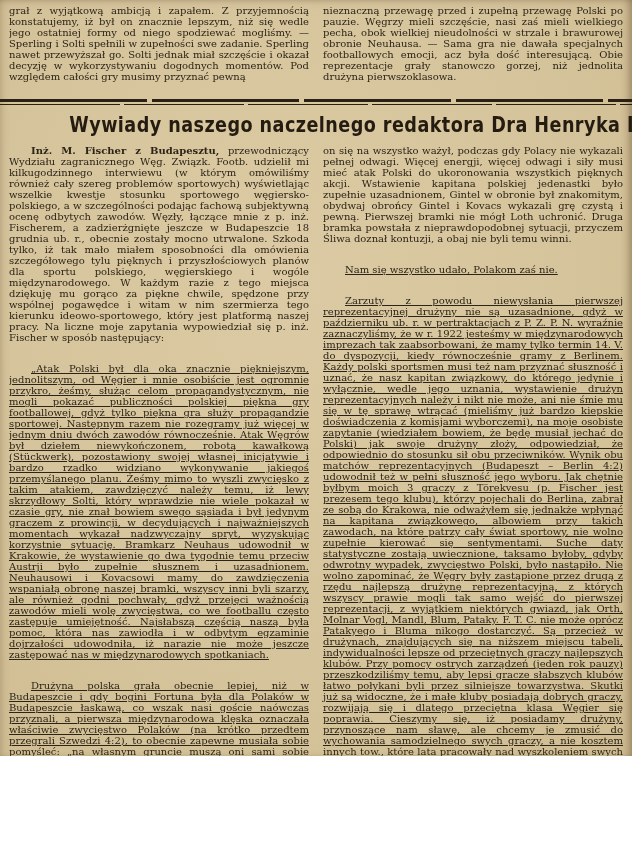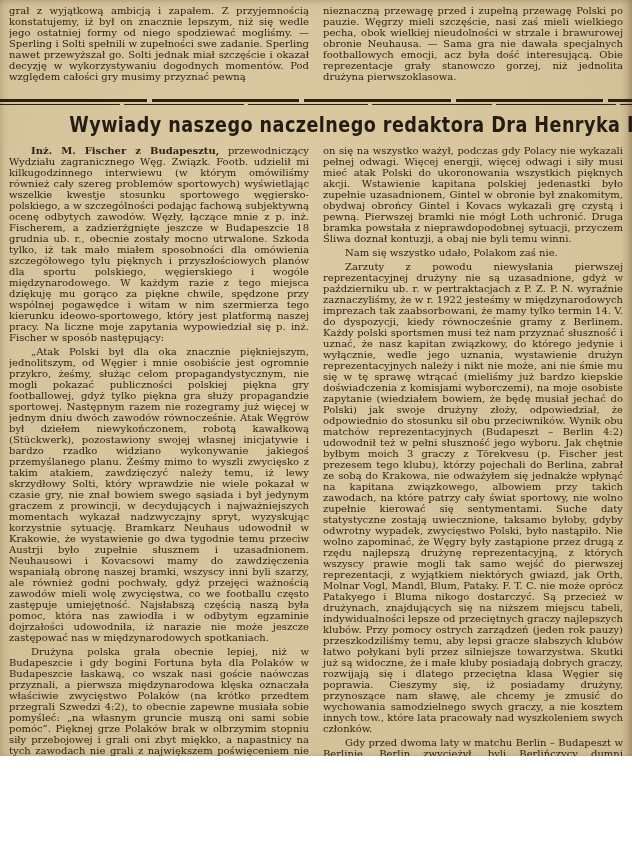--- a/index.html
+++ b/index.html
@@ -16,21 +16,21 @@
                 inset 7px 0 10px -7px rgba(70,50,25,0.25);
     color: #2c2416;
     font-family: "DejaVu Serif", serif;
     font-size: 10px;
     line-height: 11px;
     overflow: hidden;
   }
   .cols { display: flex; gap: 14px; }
   .col { flex: 0 0 300px; width: 300px; text-align: justify; }
   .col p { margin: 0; text-indent: 22px; }
-  .col p + p { margin-top: 3px; }
+  .col p + p { margin-top: 20px; text-decoration: underline; }
   .col p.no-indent { text-indent: 0; }
   .top-section { height: 89px; overflow: hidden; }
   .rule-double { margin: 5px -9px 0 -9px; }
   .rule-thick {
     height: 3px;
     background: repeating-linear-gradient(90deg, #2a2114 0 147px, rgba(42,33,20,0) 147px 152px);
   }
   .rule-thin {
     margin-top: 2px;
     height: 1px;

